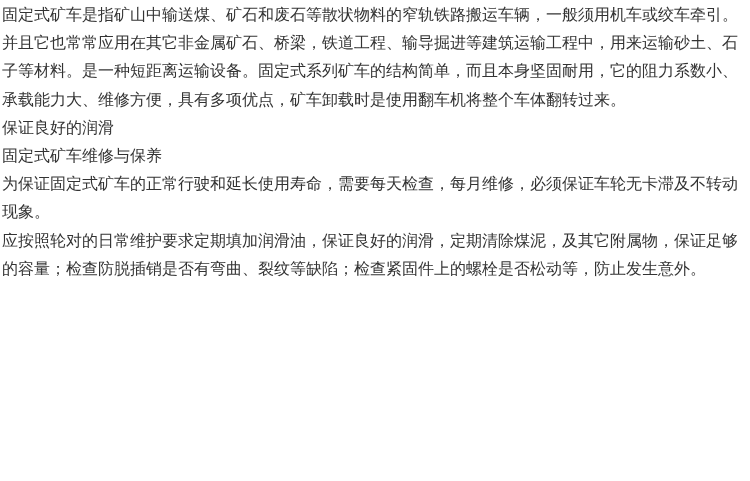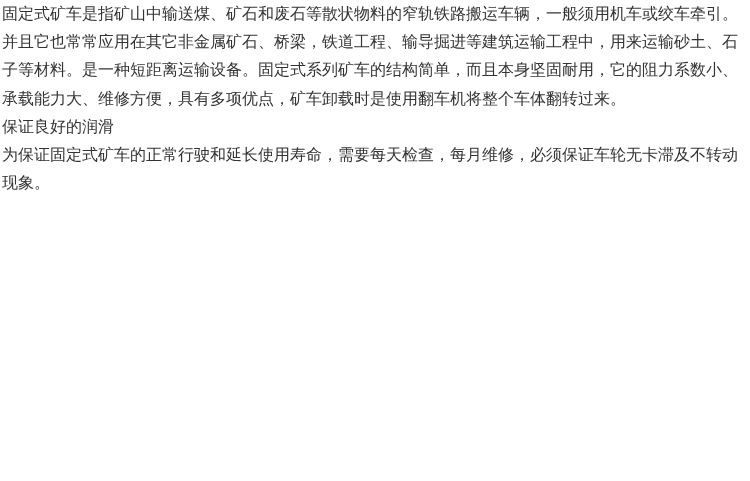--- a/index.html
+++ b/index.html
@@ -9,35 +9,37 @@
     }
     body {
       width: 750px;
       height: 481px;
       overflow: hidden;
     }
     .article {
       box-sizing: border-box;
       width: 750px;
       padding: 1px 2px 15px 2px;
-      font-family: Liberation Mono, monospace;
+      font-family: Liberation Serif, serif;
       font-size: 16px;
       line-height: 28.2px;
       color: #333333;
       text-align: left;
       letter-spacing: 0;
     }
     .article p {
       margin: 0;
       padding: 0;
       font-weight: normal;
       word-break: normal;
       overflow-wrap: break-word;
     }
   </style>
 </head>
 <body>
 
 <div class="article">
   <p>固定式矿车是指矿山中输送煤、矿石和废石等散状物料的窄轨铁路搬运车辆，一般须用机车或绞车牵引。并且它也常常应用在其它非金属矿石、桥梁，铁道工程、输导掘进等建筑运输工程中，用来运输砂土、石子等材料。是一种短距离运输设备。固定式系列矿车的结构简单，而且本身坚固耐用，它的阻力系数小、承载能力大、维修方便，具有多项优点，矿车卸载时是使用翻车机将整个车体翻转过来。</p>
   <p>保证良好的润滑</p>
+  <p>固定式矿车维修与保养</p>
   <p>为保证固定式矿车的正常行驶和延长使用寿命，需要每天检查，每月维修，必须保证车轮无卡滞及不转动现象。</p>
+  <p>应按照轮对的日常维护要求定期填加润滑油，保证良好的润滑，定期清除煤泥，及其它附属物，保证足够的容量；检查防脱插销是否有弯曲、裂纹等缺陷；检查紧固件上的螺栓是否松动等，防止发生意外。</p>
 </div>
 
 </body></html>

